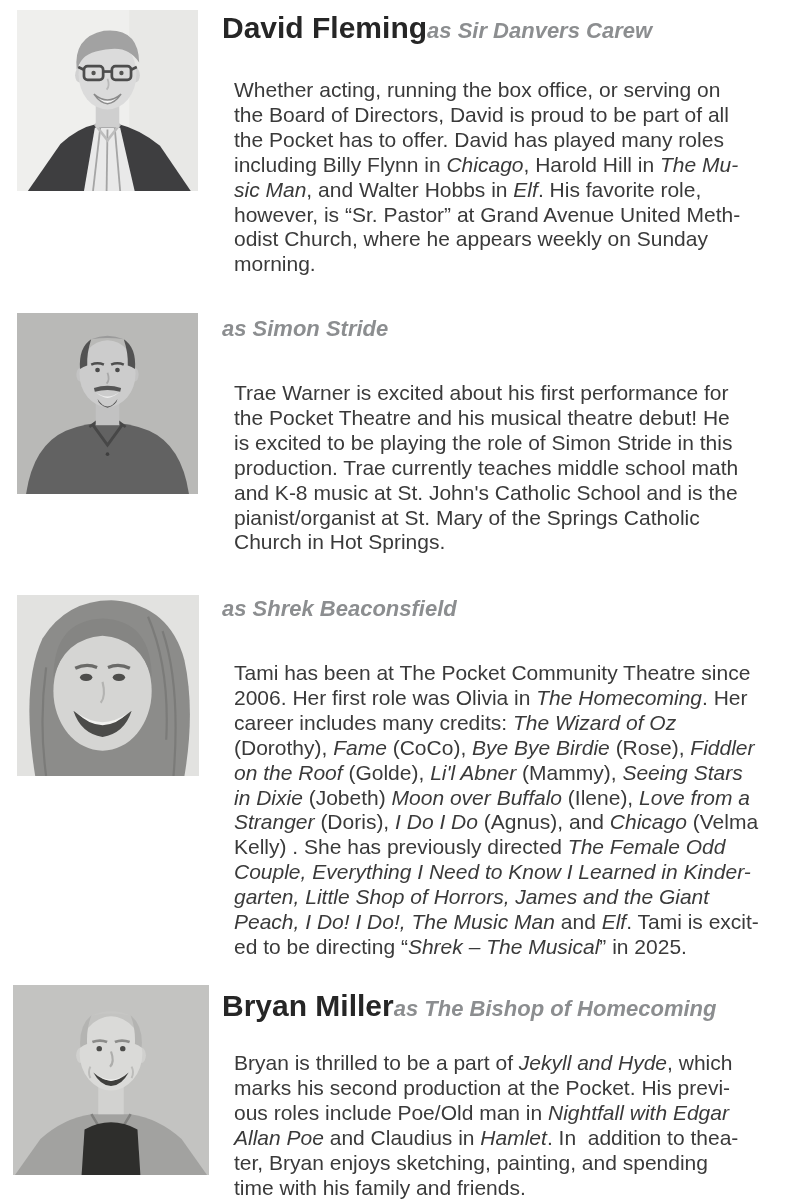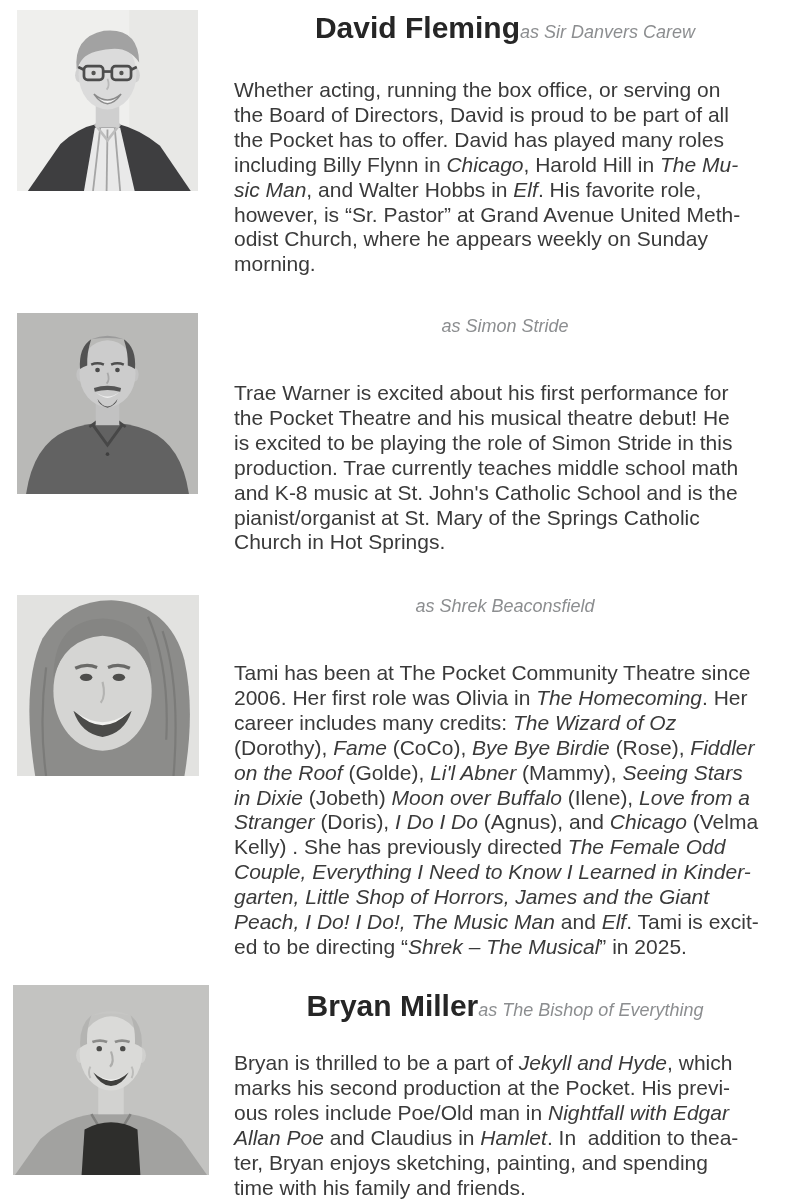--- a/index.html
+++ b/index.html
@@ -8,29 +8,29 @@
     width:800px; height:1199px;
     background:#ffffff;
     font-family:"Liberation Sans", sans-serif;
     overflow:hidden;
   }
   .photo { position:absolute; overflow:hidden; margin:0; }
   .photo svg { display:block; width:100%; height:100%; }
 
   .head {
     position:absolute; left:222px; width:566px;
-    display:flex; justify-content:center; align-items:baseline;
+    display:flex; justify-content:flex-start; align-items:baseline;
   }
   .name {
     margin:0;
     font-size:30px; font-weight:bold; line-height:1.1;
     color:var(--c-name,#262626);
   }
   .role {
-    font-size:18px; font-weight:normal; font-style:italic;
+    font-size:22px; font-weight:bold; font-style:italic;
     color:var(--c-role,#8d8d8d);
     white-space:pre;
   }
   .bio {
     position:absolute; left:222px; width:578px; margin:12px;
     font-size:21px; line-height:24.9px;
     color:var(--c-body,#3a3a3a);
     white-space:pre;
   }
 
@@ -163,18 +163,18 @@
         <circle cx="44" cy="33.5" r="1.4" fill="#4c4c4a"></circle>
         <circle cx="56" cy="33.5" r="1.4" fill="#4c4c4a"></circle>
         <path d="M50,35 Q52,40.5 49.5,43" stroke="#adadab" stroke-width="1.1" fill="none"></path>
         <path d="M41,46 Q50,54.5 59,46 Q55.5,52.8 50,53.2 Q44.5,52.8 41,46 Z" fill="#3f3f3d"></path>
         <path d="M42.8,47 Q50,52.5 57.2,47 Q53.5,50.3 50,50.5 Q46.5,50.3 42.8,47 Z" fill="#f0f0ee"></path>
         <path d="M39.5,43 Q38,46 39.5,49 M60.5,43 Q62,46 60.5,49" stroke="#bcbcba" stroke-width="1" fill="none"></path>
       </svg>
     </figure>
     <div class="head hd4">
       <h2 class="name">Bryan Miller</h2>
-      <span class="role">as The Bishop of Everything</span>
+      <span class="role">as The Bishop of Homecoming</span>
     </div>
     <p class="bio bi4"><span>Bryan is thrilled to be a part of </span><i>Jekyll and Hyde</i><span>, which</span><br><span>marks his second production at the Pocket. His previ-</span><br><span>ous roles include Poe/Old man in </span><i>Nightfall with Edgar</i><br><i>Allan Poe</i><span> and Claudius in </span><i>Hamlet</i><span>. In  addition to thea-</span><br><span>ter, Bryan enjoys sketching, painting, and spending</span><br><span>time with his family and friends.</span></p>
   </section>
 
 </div>
 
 </body></html>

